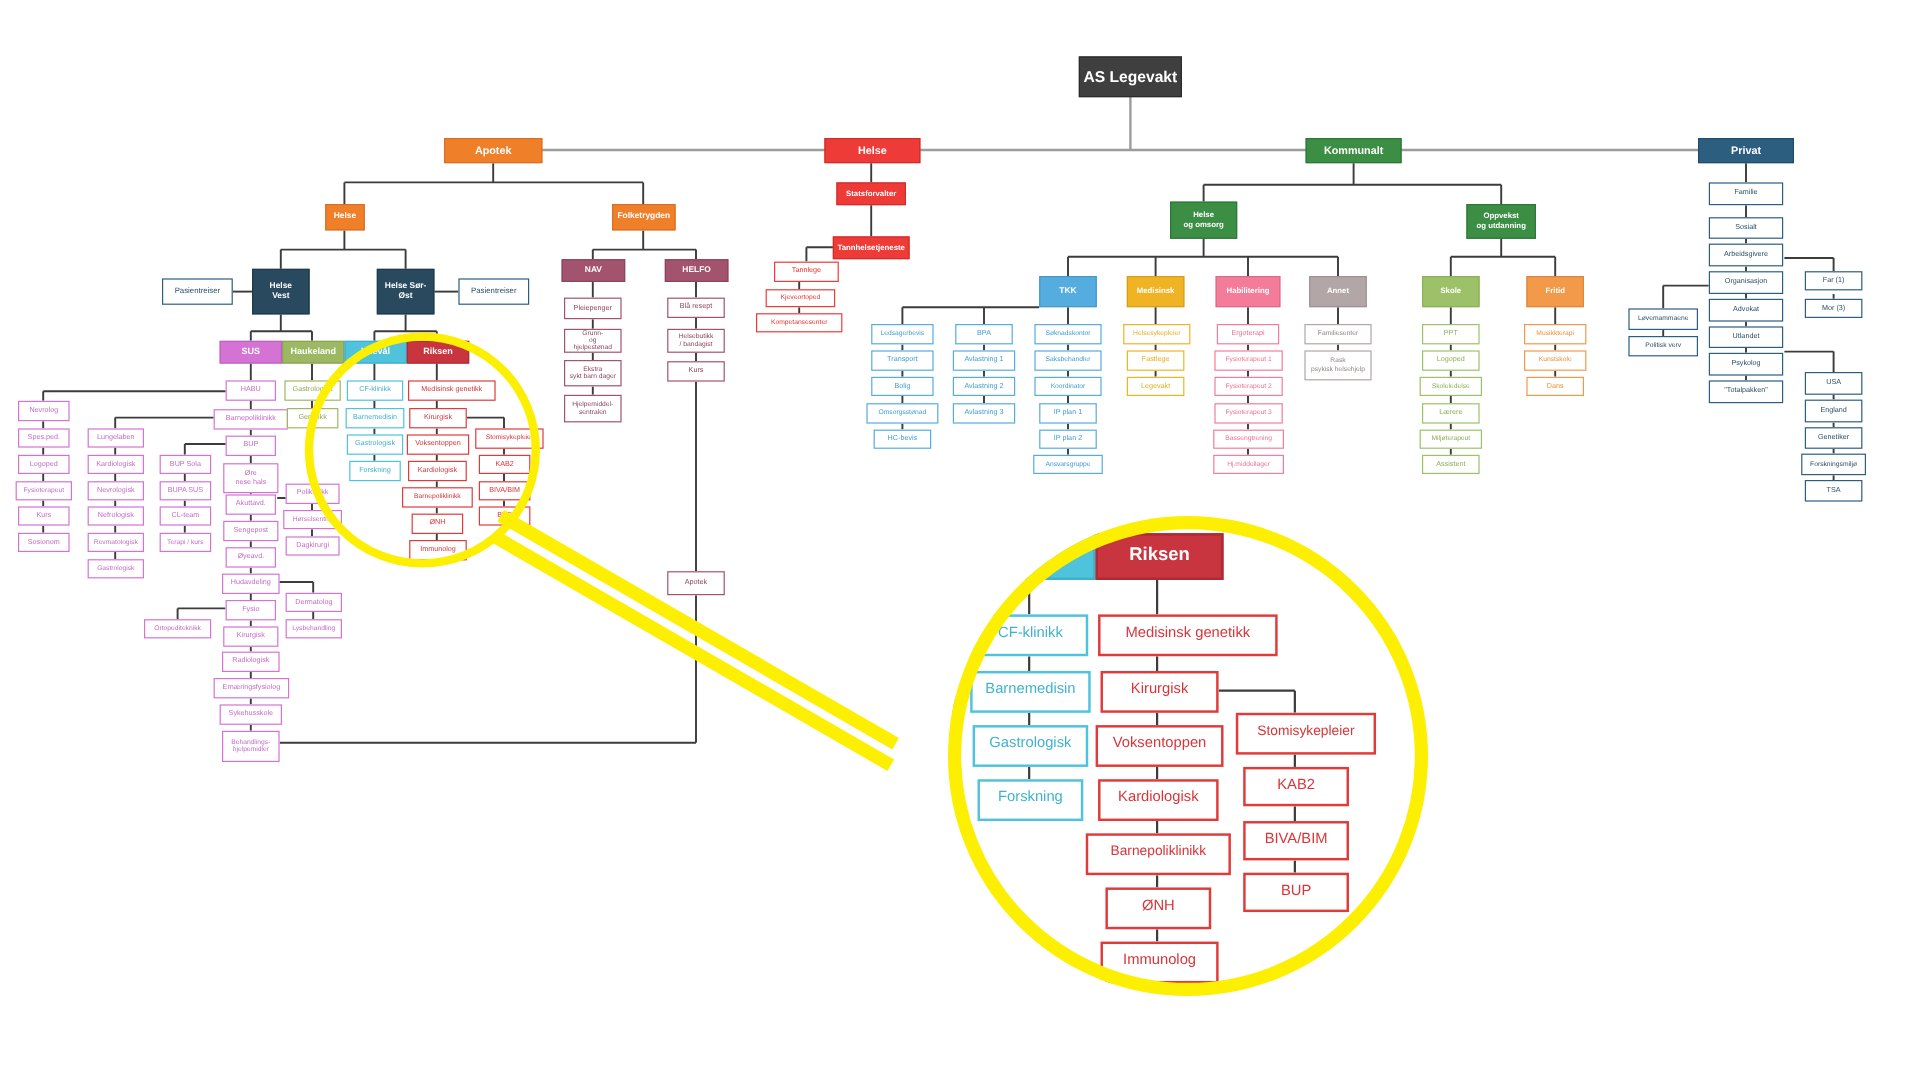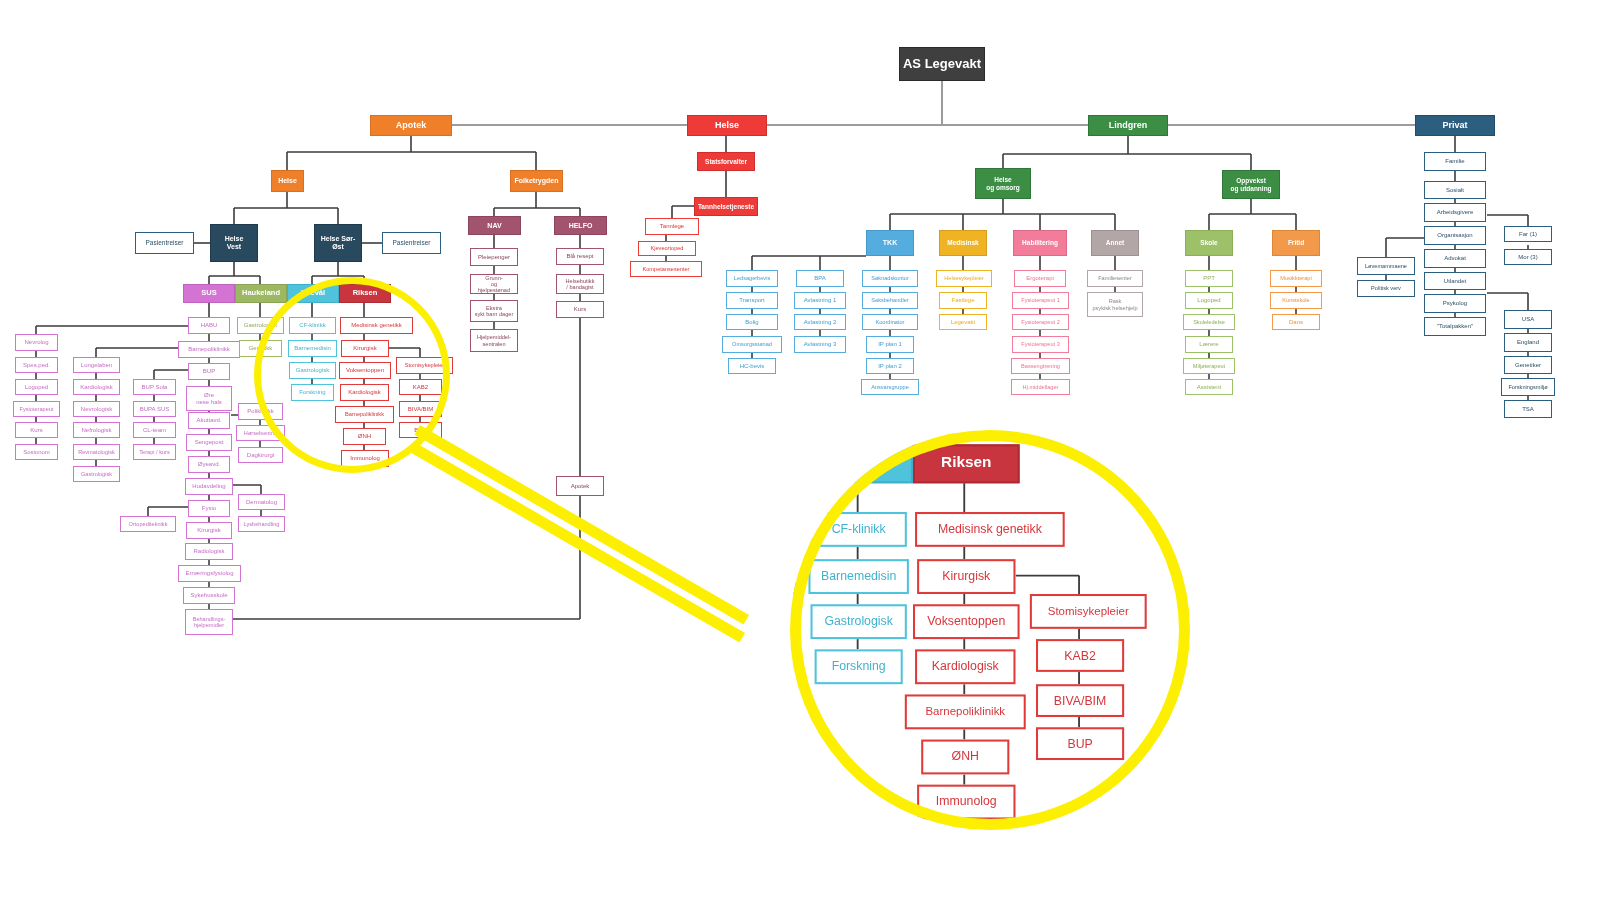--- a/index.html
+++ b/index.html
@@ -161,21 +161,21 @@
     <span>AS Legevakt</span>
     </div>
 
   <div class="node filled" style="left:370px;top:115px;width:82px;height:21px;background:#F07F2A;border-color:#d96f22;font-size:9px;">
     <span>Apotek</span>
     </div>
   <div class="node filled" style="left:687px;top:115px;width:80px;height:21px;background:#EE3B37;border-color:#cf2f2c;font-size:9px;">
     <span>Helse</span>
     </div>
   <div class="node filled" style="left:1088px;top:115px;width:80px;height:21px;background:#3B8E44;border-color:#2f7639;font-size:9px;">
-    <span>Lindgren</span>
+    <span>Kommunalt</span>
     </div>
   <div class="node filled" style="left:1415px;top:115px;width:80px;height:21px;background:#2C5E80;border-color:#234c68;font-size:9px;">
     <span>Privat</span>
     </div>
 
   <div class="node filled" style="left:271px;top:170px;width:33px;height:22px;background:#F07F2A;border-color:#d96f22;font-size:7px;">
     <span>Helse</span>
     </div>
   <div class="node filled" style="left:510px;top:170px;width:53px;height:22px;background:#F07F2A;border-color:#d96f22;font-size:7px;">
     <span>Folketrygden</span>

